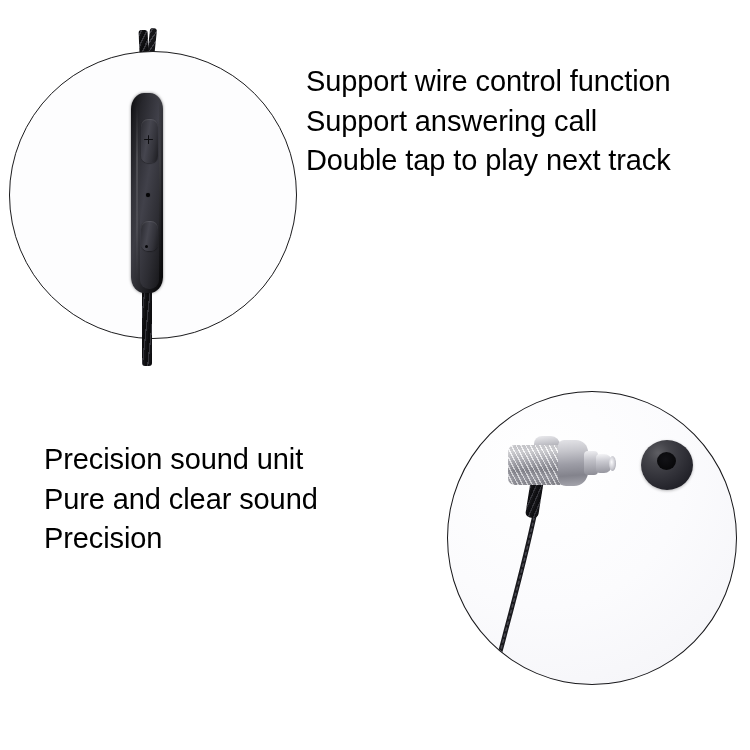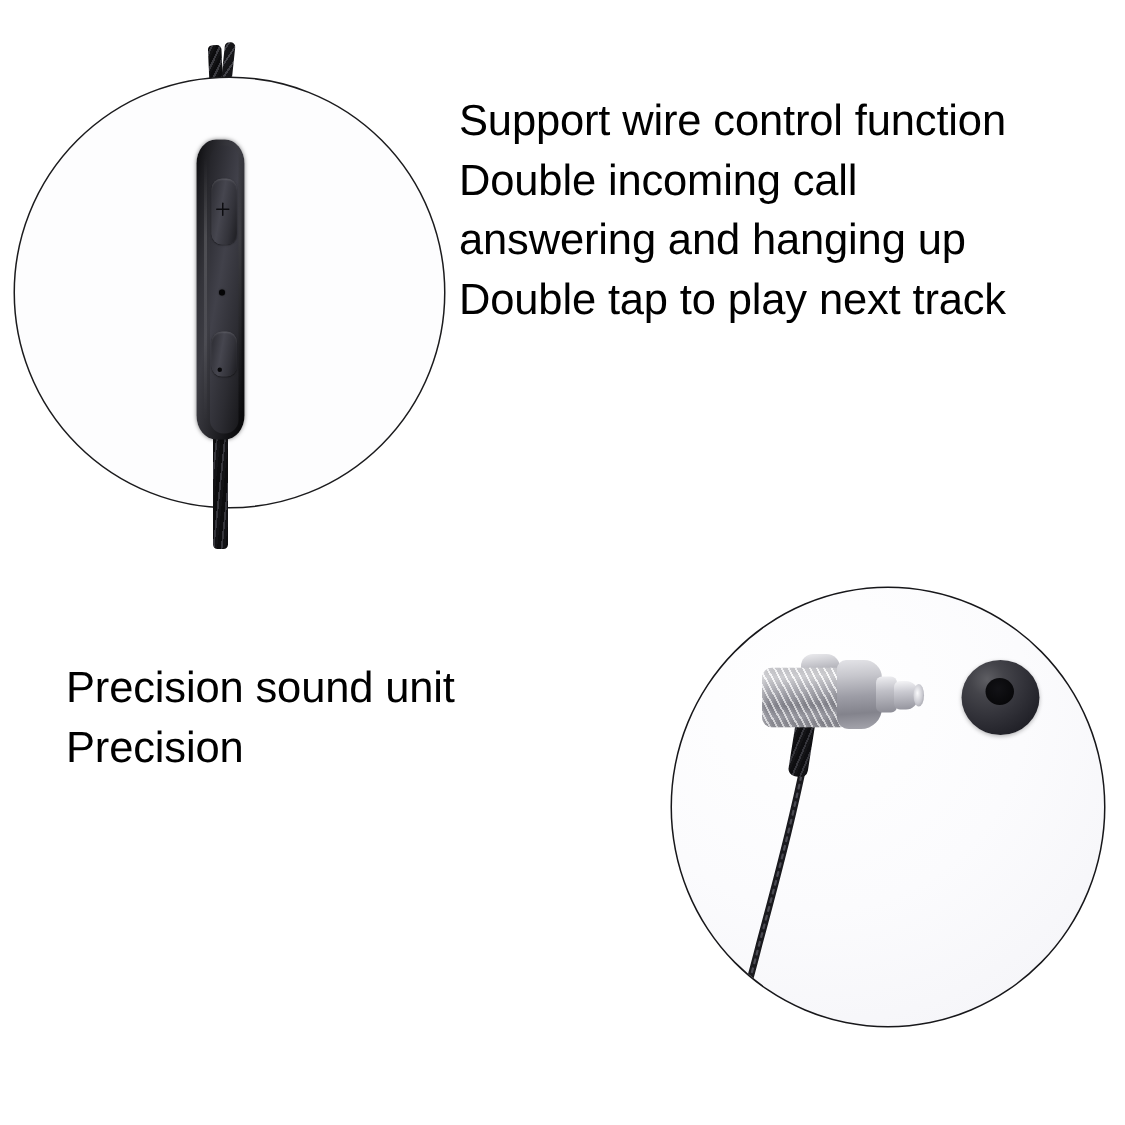--- a/index.html
+++ b/index.html
@@ -338,27 +338,27 @@
     <div id="btn-volume-up" class="remote-btn"></div>
     <div id="plus-glyph"></div>
     <div id="mic-hole"></div>
     <div id="btn-volume-down" class="remote-btn"></div>
     <div id="mic-hole-2"></div>
     <div id="btn-multifunction"></div>
   </div>
 
   <div id="features-upper" class="feature-text">
     <span class="feature-line">Support wire control function</span>
-    <span class="feature-line">Double incoming call</span>
-    <span class="feature-line">answering and hanging up</span>
+    <span class="feature-line">Support answering call</span>
     <span class="feature-line">Double tap to play next track</span>
   </div>
 
   <div id="features-lower" class="feature-text">
     <span class="feature-line">Precision sound unit</span>
+    <span class="feature-line">Pure and clear sound</span>
     <span class="feature-line">Precision</span>
   </div>
 
   <div id="earbud-photo" class="photo-circle">
 
     <svg id="earbud-cable" viewBox="0 0 288 292">
       <path d="M 92 96 C 84 140, 72 186, 58 238 C 54 254, 51 264, 49 272" stroke="#1a1a1e" stroke-width="4.4" fill="none" stroke-linecap="round"></path>
       <path d="M 92 96 C 84 140, 72 186, 58 238 C 54 254, 51 264, 49 272" stroke="#4a4a52" stroke-width="1.5" fill="none" stroke-linecap="round" stroke-dasharray="2.5 3.5"></path>
     </svg>
 

